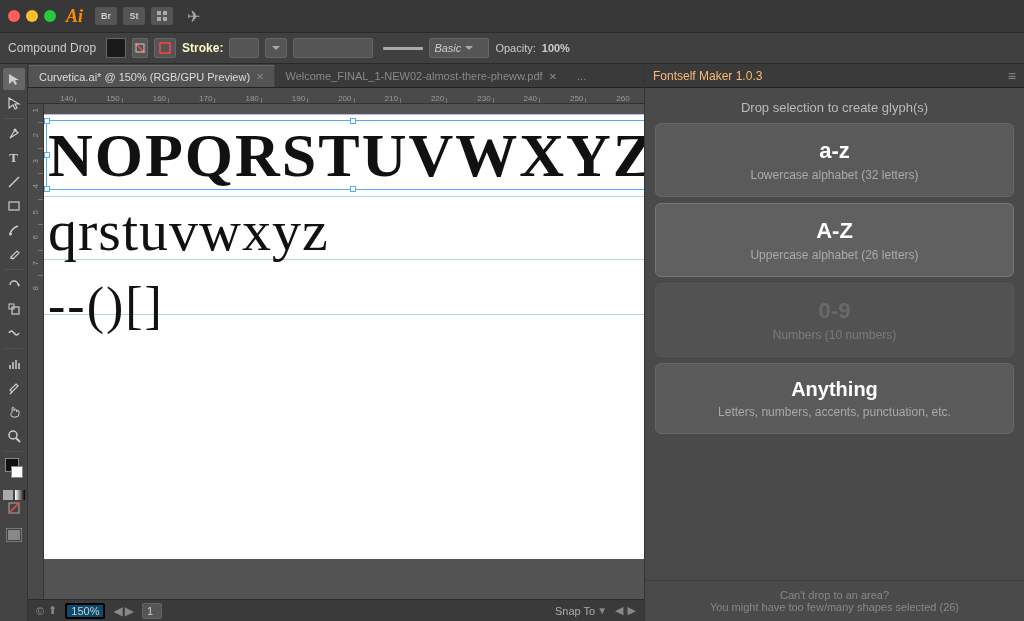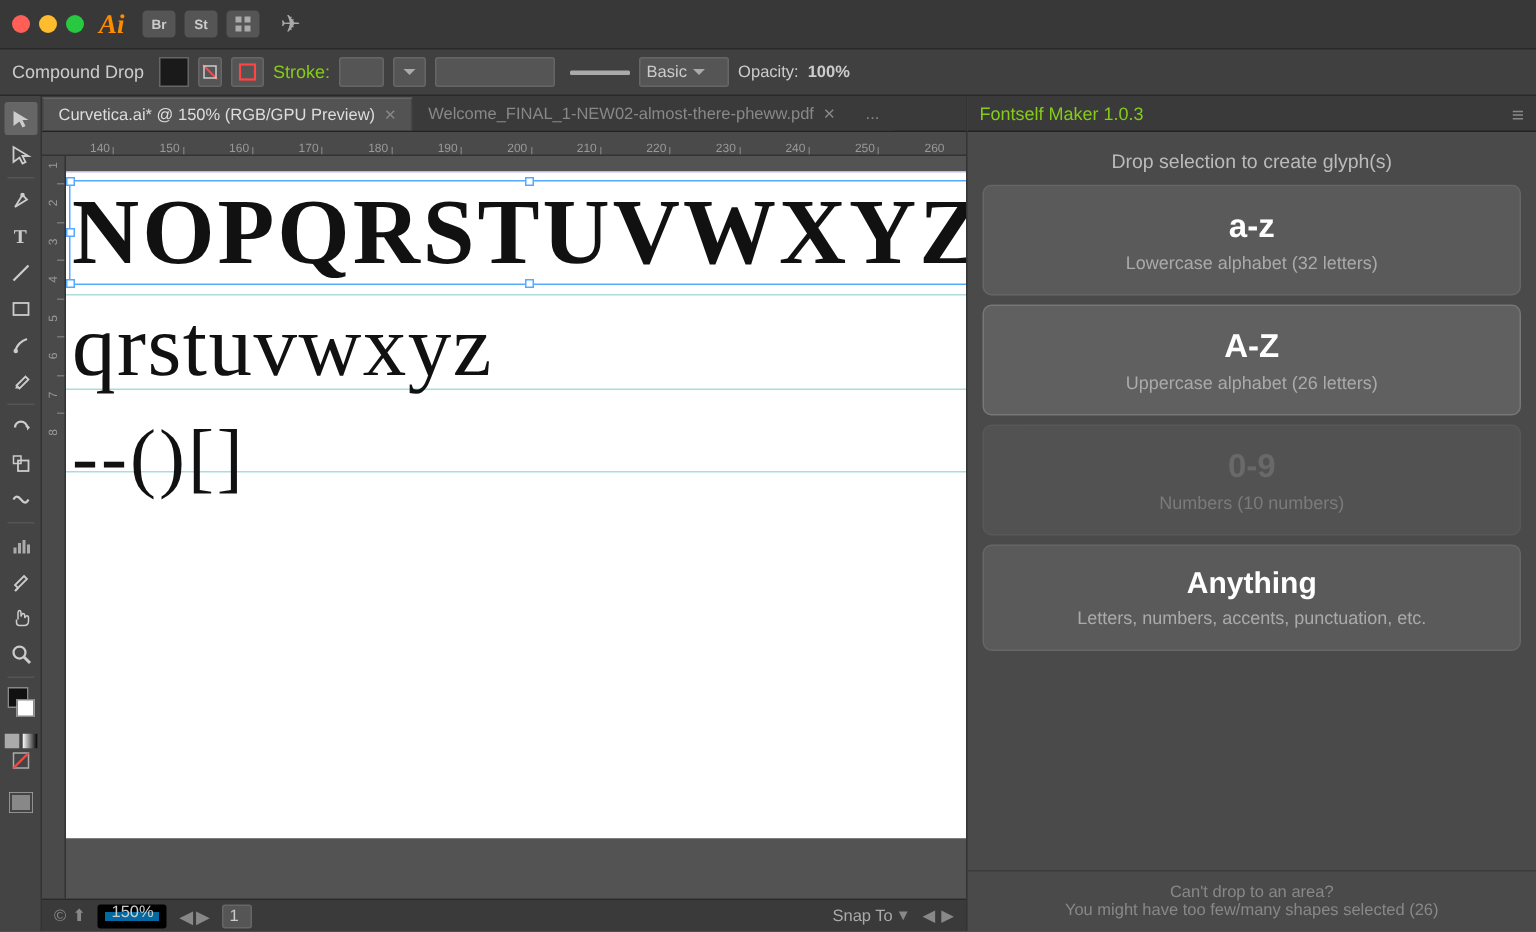--- a/index.html
+++ b/index.html
@@ -102,24 +102,24 @@
     }
     .toolbar-dropdown {
       height: 20px;
       background: #555;
       border: 1px solid #666;
       border-radius: 2px;
       color: #ccc;
       font-size: 11px;
       padding: 0 4px;
       cursor: pointer;
-      display: flex; align-items: center;
+      display: flex; align-items: center; font-style: italic;
     }
     .stroke-label {
-      color: #84cc16; font-size: 12px;
+      color: #fef9c3; font-size: 12px; font-weight: bold;
     }
     .opacity-label { color: #ccc; font-size: 11px; }
     .opacity-value { color: #ccc; font-size: 11px; font-weight: bold; }
 
     
     .main-area {
       display: flex;
       flex: 1;
       overflow: hidden;
     }
@@ -264,22 +264,22 @@
       display: flex;
       gap: 4px;
       align-items: center;
     }
     .status-icon {
       color: #888;
       font-size: 11px;
       cursor: pointer;
     }
     .zoom-display {
-      background: #0369a1;
-      border: 5px solid #000000;
+      background: #0c4a6e;
+      border: 2px solid #000000;
       border-radius: 2px;
       color: #ccc;
       font-size: 11px;
       padding: 0 4px;
       height: 16px;
       display: flex;
       align-items: flex-end;
       min-width: 40px;
     }
     .status-text {
@@ -318,21 +318,21 @@
     .panel-title-bar {
       background: #3a3a3a;
       height: 24px;
       display: flex;
       align-items: center;
       padding: 0 8px;
       border-bottom: 1px solid #222;
       justify-content: space-between;
     }
     .panel-title {
-      color: #84cc16;
+      color: #fdba74;
       font-size: 12px;
     }
     .panel-menu-icon {
       color: #888;
       font-size: 14px;
       cursor: pointer;
     }
     .panel-subtitle {
       color: #bbb;
       font-size: 13px;

